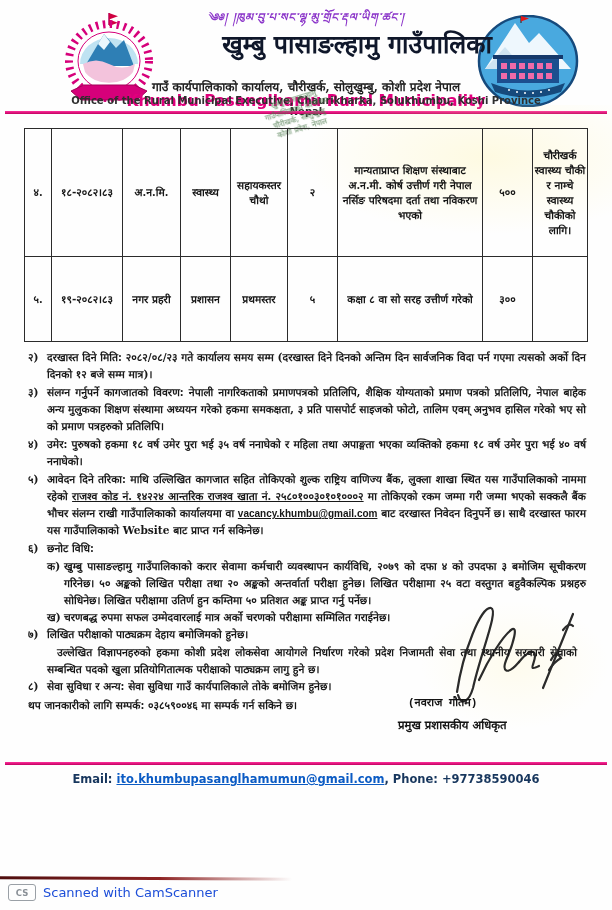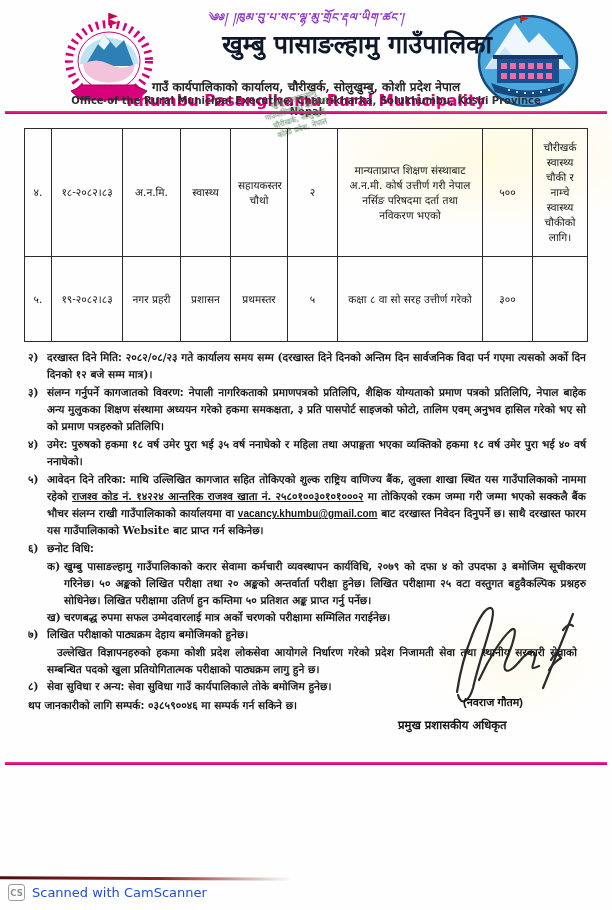--- a/index.html
+++ b/index.html
@@ -34,22 +34,22 @@
 
   
   .tint1 { position:absolute; left:300px; top:105px; width:312px; height:130px;
            background:radial-gradient(ellipse at 60% 40%, rgba(255,241,160,.30), transparent 70%); pointer-events:none; }
   .tint2 { position:absolute; left:420px; top:600px; width:190px; height:130px;
            background:radial-gradient(ellipse at 50% 50%, rgba(255,243,180,.22), transparent 70%); pointer-events:none; }
 
   
   table.vac { position:absolute; left:24px; top:128px; width:563px; border-collapse:collapse;
               table-layout:fixed; font-family:"DejaVu Serif","Liberation Serif",serif; }
-  table.vac td { border:1.2px solid #2b2b2b; font-size:10.5px; font-weight:400; color:#161616;
-                 text-align:center; vertical-align:middle; padding:2px 7px; line-height:15px; }
+  table.vac td { border:1.2px solid #2b2b2b; font-size:10.5px; font-weight:700; color:#161616;
+                 text-align:center; vertical-align:middle; padding:2px 0; line-height:15px; }
   tr.r4 td { height:128px; }
   tr.r5 td { height:85px; }
   td.remark4 { vertical-align:top; padding-top:3px; line-height:14.5px; }
 
   
   .notes { position:absolute; left:28px; top:349px; width:558px;
            font-family:"DejaVu Serif","Liberation Serif",serif;
            font-size:10.6px; font-weight:600; color:#181818; line-height:17px; }
   .note { display:flex; margin-bottom:1px; }
   .note .num { flex:0 0 19px; }
@@ -57,39 +57,39 @@
   .sub { display:flex; margin-left:19px; }
   .sub .num { flex:0 0 17px; }
   .sub .txt { flex:1; text-align:justify; }
   .para7 { margin-left:19px; text-align:justify; text-indent:10px; width:530px; }
   .uline { text-decoration:underline; }
   .email-ink { text-decoration:underline; font-family:"Liberation Sans",sans-serif; font-size:10px; }
   .contact-line { margin-top:2px; }
 
   
   .sig-svg { position:absolute; left:423px; top:596px; width:165px; height:112px; }
-  .sig-name  { position:absolute; left:408px; top:694px; width:170px; text-align:center;
-               font-family:Liberation Sans, sans-serif;
+  .sig-name  { position:absolute; left:408px; top:694px; width:170px; 
+               font-family:Liberation Mono, monospace;
                font-size:11px; font-weight:bold; color:#141414; }
   .sig-title { position:absolute; left:398px; top:717px; width:190px; 
                font-family:"DejaVu Serif","Liberation Serif",serif;
                font-size:11.5px; font-weight:bold; color:#141414; }
 
   
   .rule-bottom { position:absolute; top:762px; left:5px; width:602px; height:2.5px;
                  background:linear-gradient(#ff2e9d,#c1005f); }
   .footer-line { position:absolute; top:772px; left:0; width:100%; text-align:center;
                  font-size:11.5px; font-weight:bold; color:#17365d; }
   .footer-line .mail { color:#0b5bc4; text-decoration:underline; }
 
   
   .maroon-line { position:absolute; top:877px; left:0; width:292px; height:3px;
                  background:linear-gradient(to right,#4f0e0e,#8e2424 55%,rgba(142,36,36,0)); transform:rotate(.3deg); }
   .cam { position:absolute; top:884px; left:8px; display:flex; align-items:center; gap:7px; }
-  .cs-box { width:17px; height:17px; border:1.6px solid #9aa0a6; border-radius:3px;
+  .cs-box { width:28px; height:17px; border:1.6px solid #9aa0a6; border-radius:3px;
             display:flex; align-items:center; justify-content:center;
             font-size:8.5px; font-weight:bold; color:#8a9097; }
   .cs-text { font-size:13px; color:#1d4ed8; }
 </style>
 </head>
 <body>
 
 <div class="page">
 
   <div class="tibetan">༄༅། །ཁུམ་བུ་པ་སང་ལྷ་མུ་གྲོང་རྡལ་ཡིག་ཚང་།</div>
@@ -245,20 +245,23 @@
       <path d="M96 66 C104 56 112 52 112 60 C112 68 104 76 116 70"></path>
       <path d="M120 92 L150 18"></path>
       <path d="M128 64 q5 -10 10 -2 q-7 4 -12 12"></path>
       <path d="M140 34 q6 -8 10 -4"></path>
     </g>
   </svg>
   <div class="sig-name">(नवराज गौतम)</div>
   <div class="sig-title">प्रमुख प्रशासकीय अधिकृत</div>
 
   <div class="rule-bottom"></div>
+  <div class="footer-line">
+    <span>Email: </span><span class="mail">ito.khumbupasanglhamumun@gmail.com</span><span>, Phone: </span><span>+97738590046</span>
+  </div>
 
   <div class="maroon-line"></div>
   <div class="cam">
     <div class="cs-box">CS</div>
     <div class="cs-text">Scanned with CamScanner</div>
   </div>
 
 </div>
 
 </body></html>

